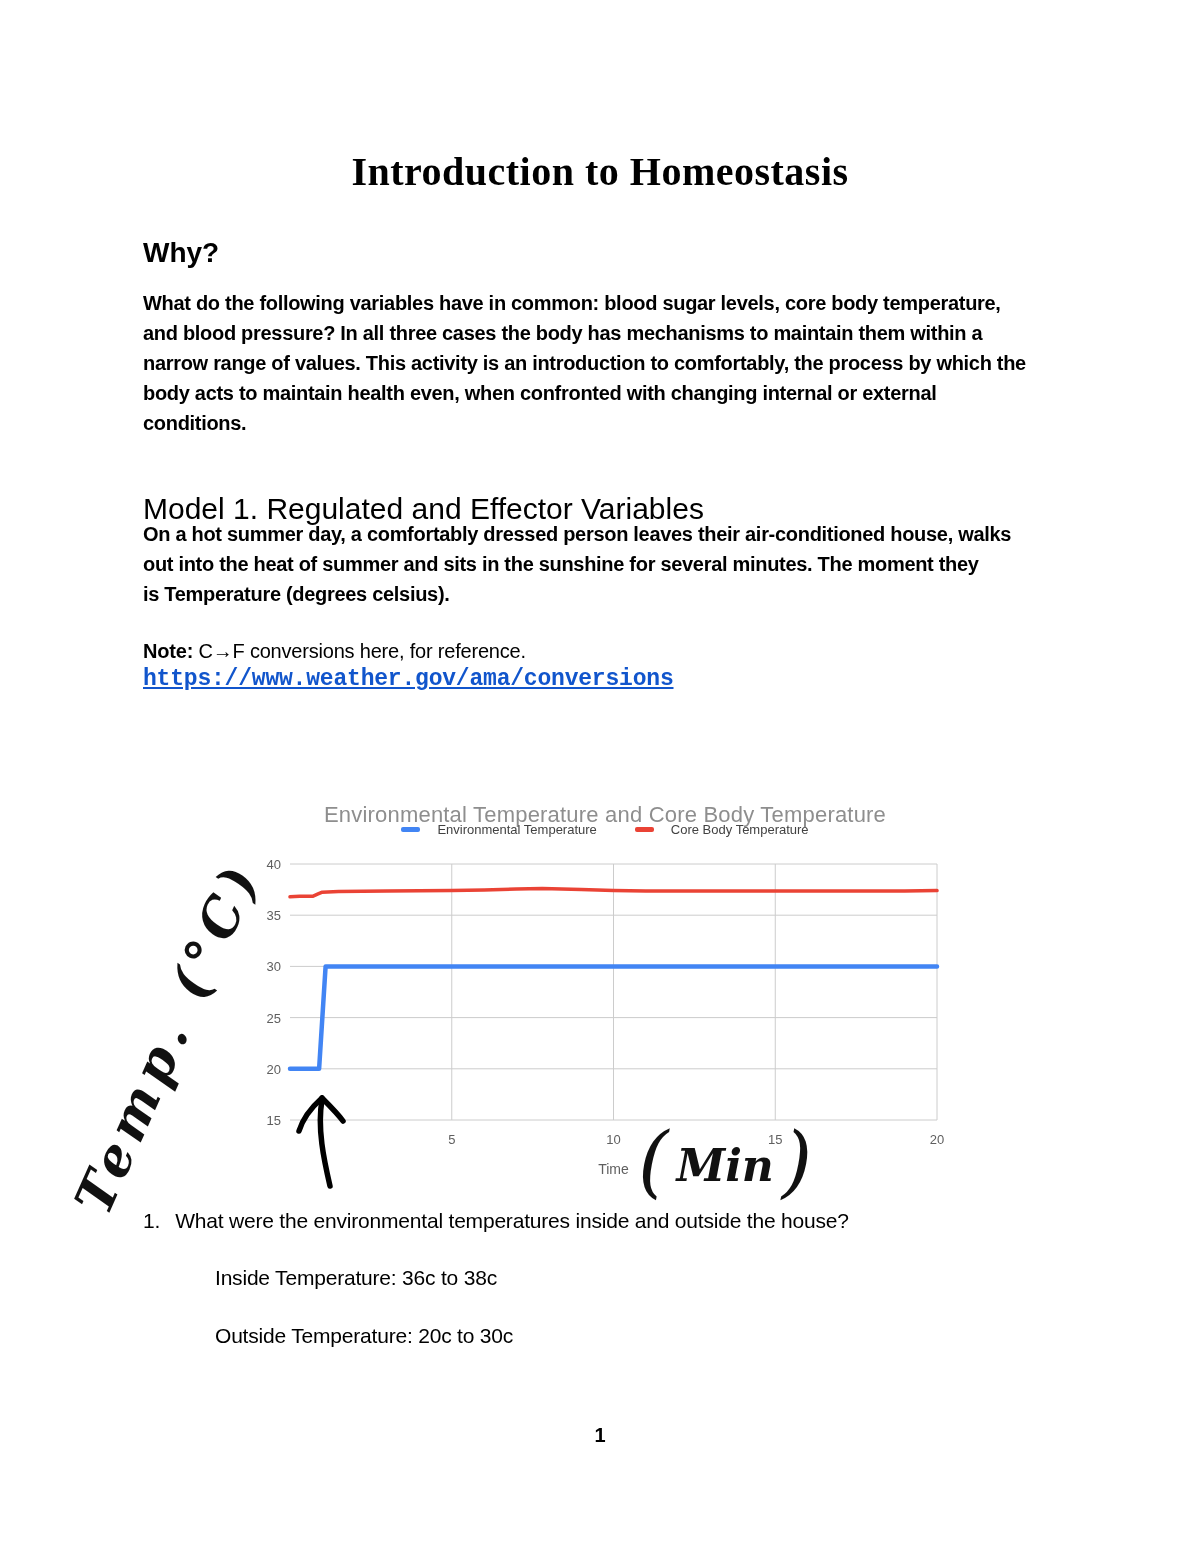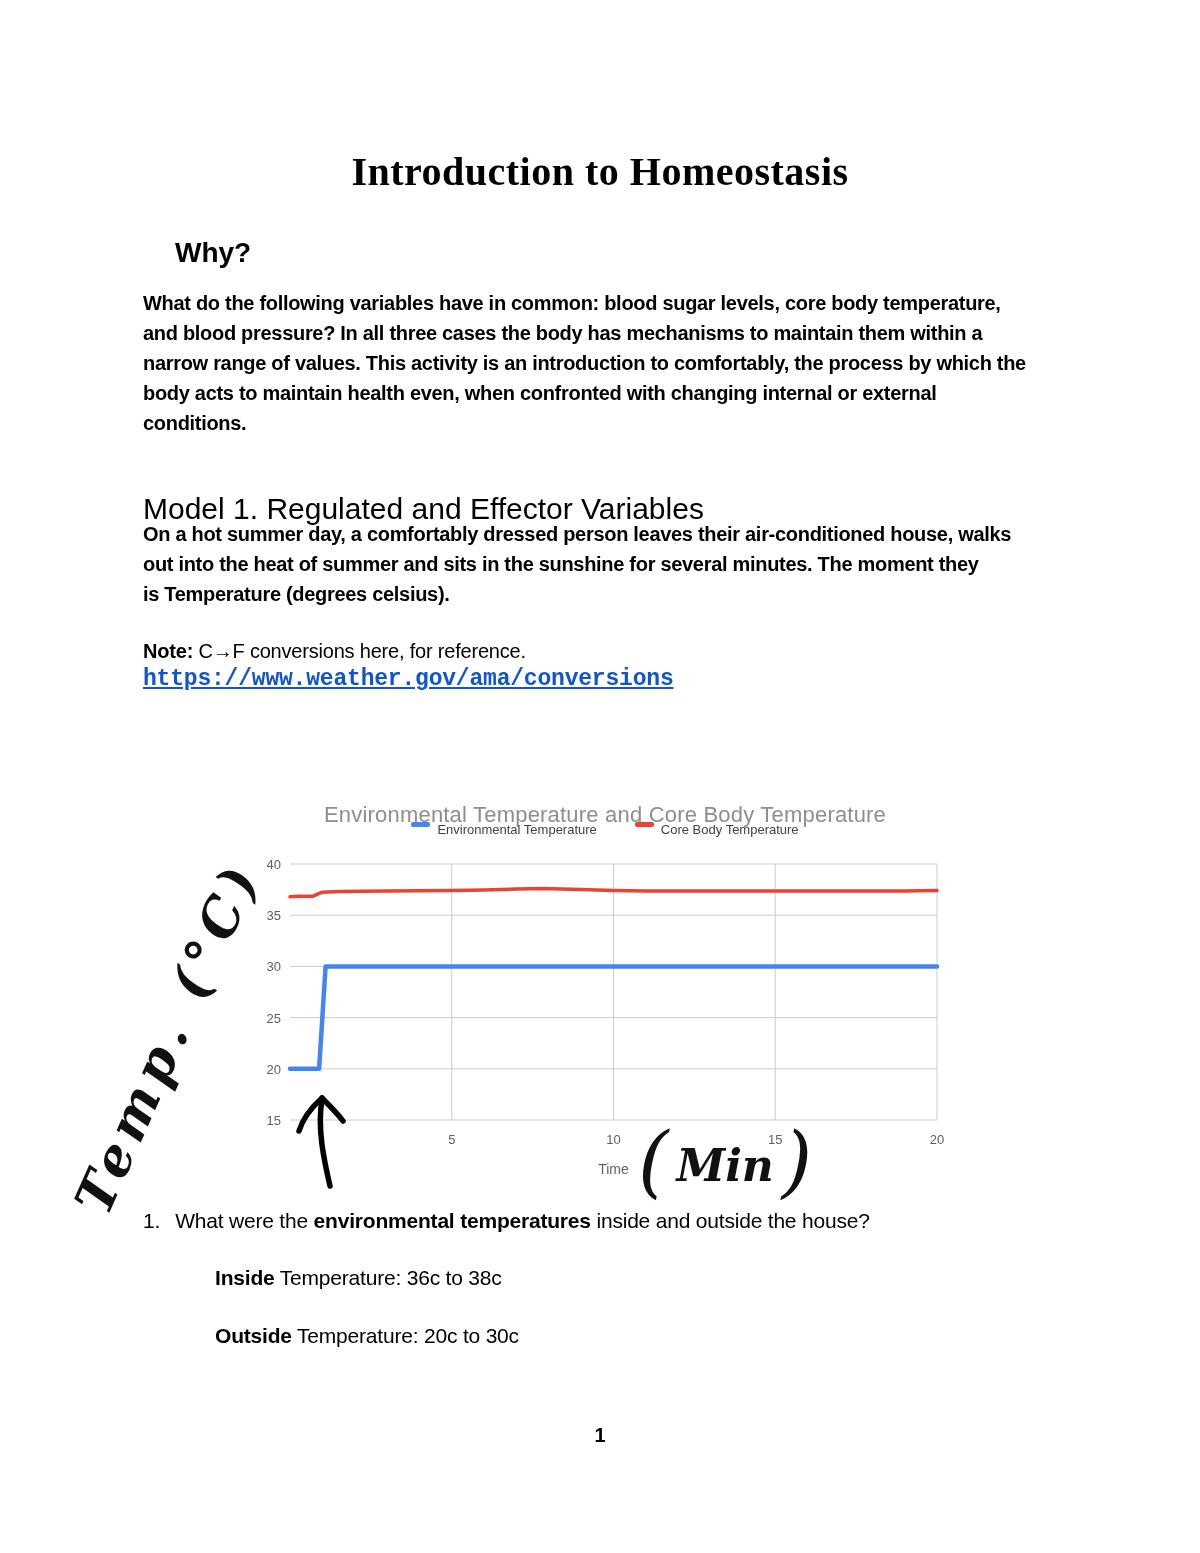--- a/index.html
+++ b/index.html
@@ -17,21 +17,21 @@
     margin:0 auto;
   }
   .doc-title{
     position:absolute;top:148px;left:0;width:100%;
     text-align:center;
     font-family:"Liberation Serif",serif;
     font-weight:700;font-size:40px;letter-spacing:0.5px;
   }
   .h-why{
     position:absolute;left:143px;top:237px;
-    font-weight:700;font-size:28px;margin-left:32px;
+    font-weight:700;font-size:28px;
   }
   .body-lines{
     position:absolute;left:143px;
     font-size:20px;font-weight:700;line-height:30px;letter-spacing:-0.3px;
     white-space:nowrap;
   }
   #why-body{top:288px;}
   .h-model1{
     position:absolute;left:143px;top:464px;
     font-weight:400;font-size:30px;margin-top:28px;
@@ -52,21 +52,21 @@
   
   .chart-title{
     position:absolute;left:250px;top:786px;width:710px;
     text-align:center;font-size:22px;letter-spacing:0.2px;margin-top:16px;
   }
   .chart-legend{
     position:absolute;left:250px;top:822px;width:710px;
     display:flex;justify-content:center;gap:38px;
     font-size:13px;
   }
-  .legend-item{display:flex;align-items:flex-start;gap:7px;}
+  .legend-item{display:flex;align-items:center;gap:17px;}
   .legend-swatch{display:inline-block;width:19px;height:5px;border-radius:2px;}
   #chart-plot{position:absolute;left:250px;top:850px;}
   
   .hand{font-family:"DejaVu Serif",serif;font-style:italic;color:#111;}
   .hand-yaxis{
     position:absolute;left:118px;top:1162px;
     font-size:52px;font-weight:700;letter-spacing:7px;
     transform:rotate(-66deg);transform-origin:0 100%;
     white-space:nowrap;
   }
@@ -75,21 +75,21 @@
     display:flex;align-items:center;
   }
   .hand-xunit .paren{font-size:78px;font-weight:400;line-height:70px;}
   .hand-xunit .unit-word{font-size:44px;font-weight:700;padding:0 8px;transform:translateY(4px);text-align:center;}
   #hand-arrow{position:absolute;left:286px;top:1086px;}
   
   .q-row{
     position:absolute;left:143px;top:1209px;
     display:flex;gap:15px;font-size:21px;letter-spacing:-0.2px;
   }
-  .q-row b,.answer b{font-weight:700;text-align:right;}
+  .q-row b,.answer b{font-weight:400;text-align:right;}
   .answer{
     position:absolute;left:215px;
     font-size:21px;letter-spacing:-0.2px;
   }
   #answer-inside{top:1266px;}
   #answer-outside{top:1324px;}
   .page-number{
     position:absolute;left:0;top:1424px;width:100%;
     text-align:center;font-size:20px;font-weight:700;
   }

